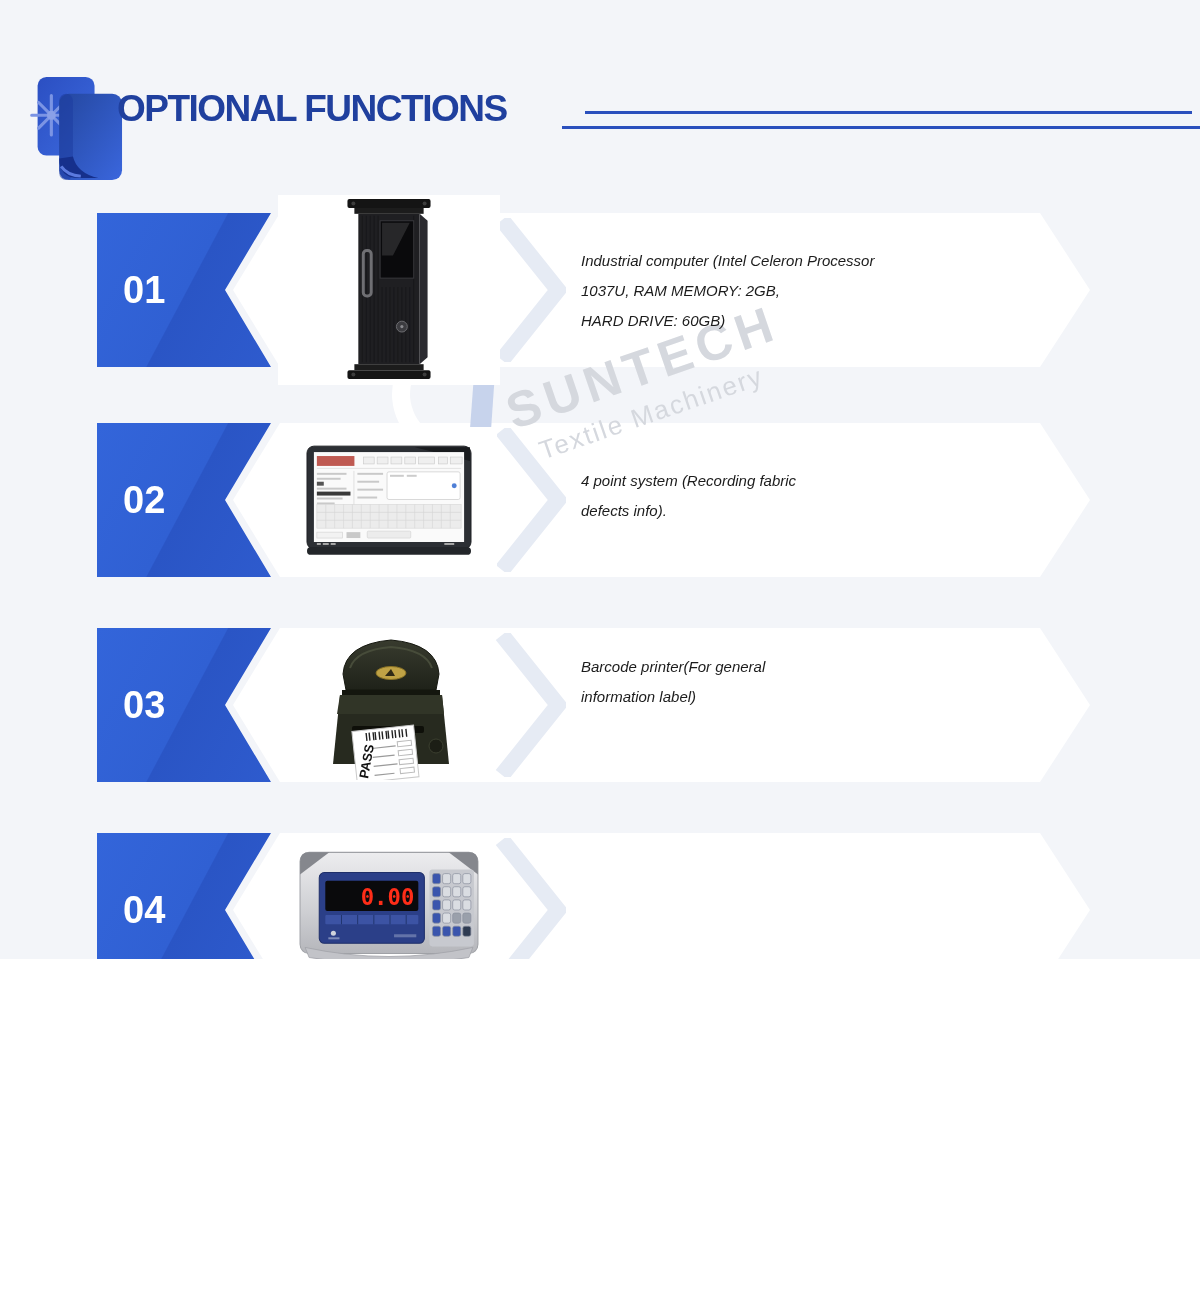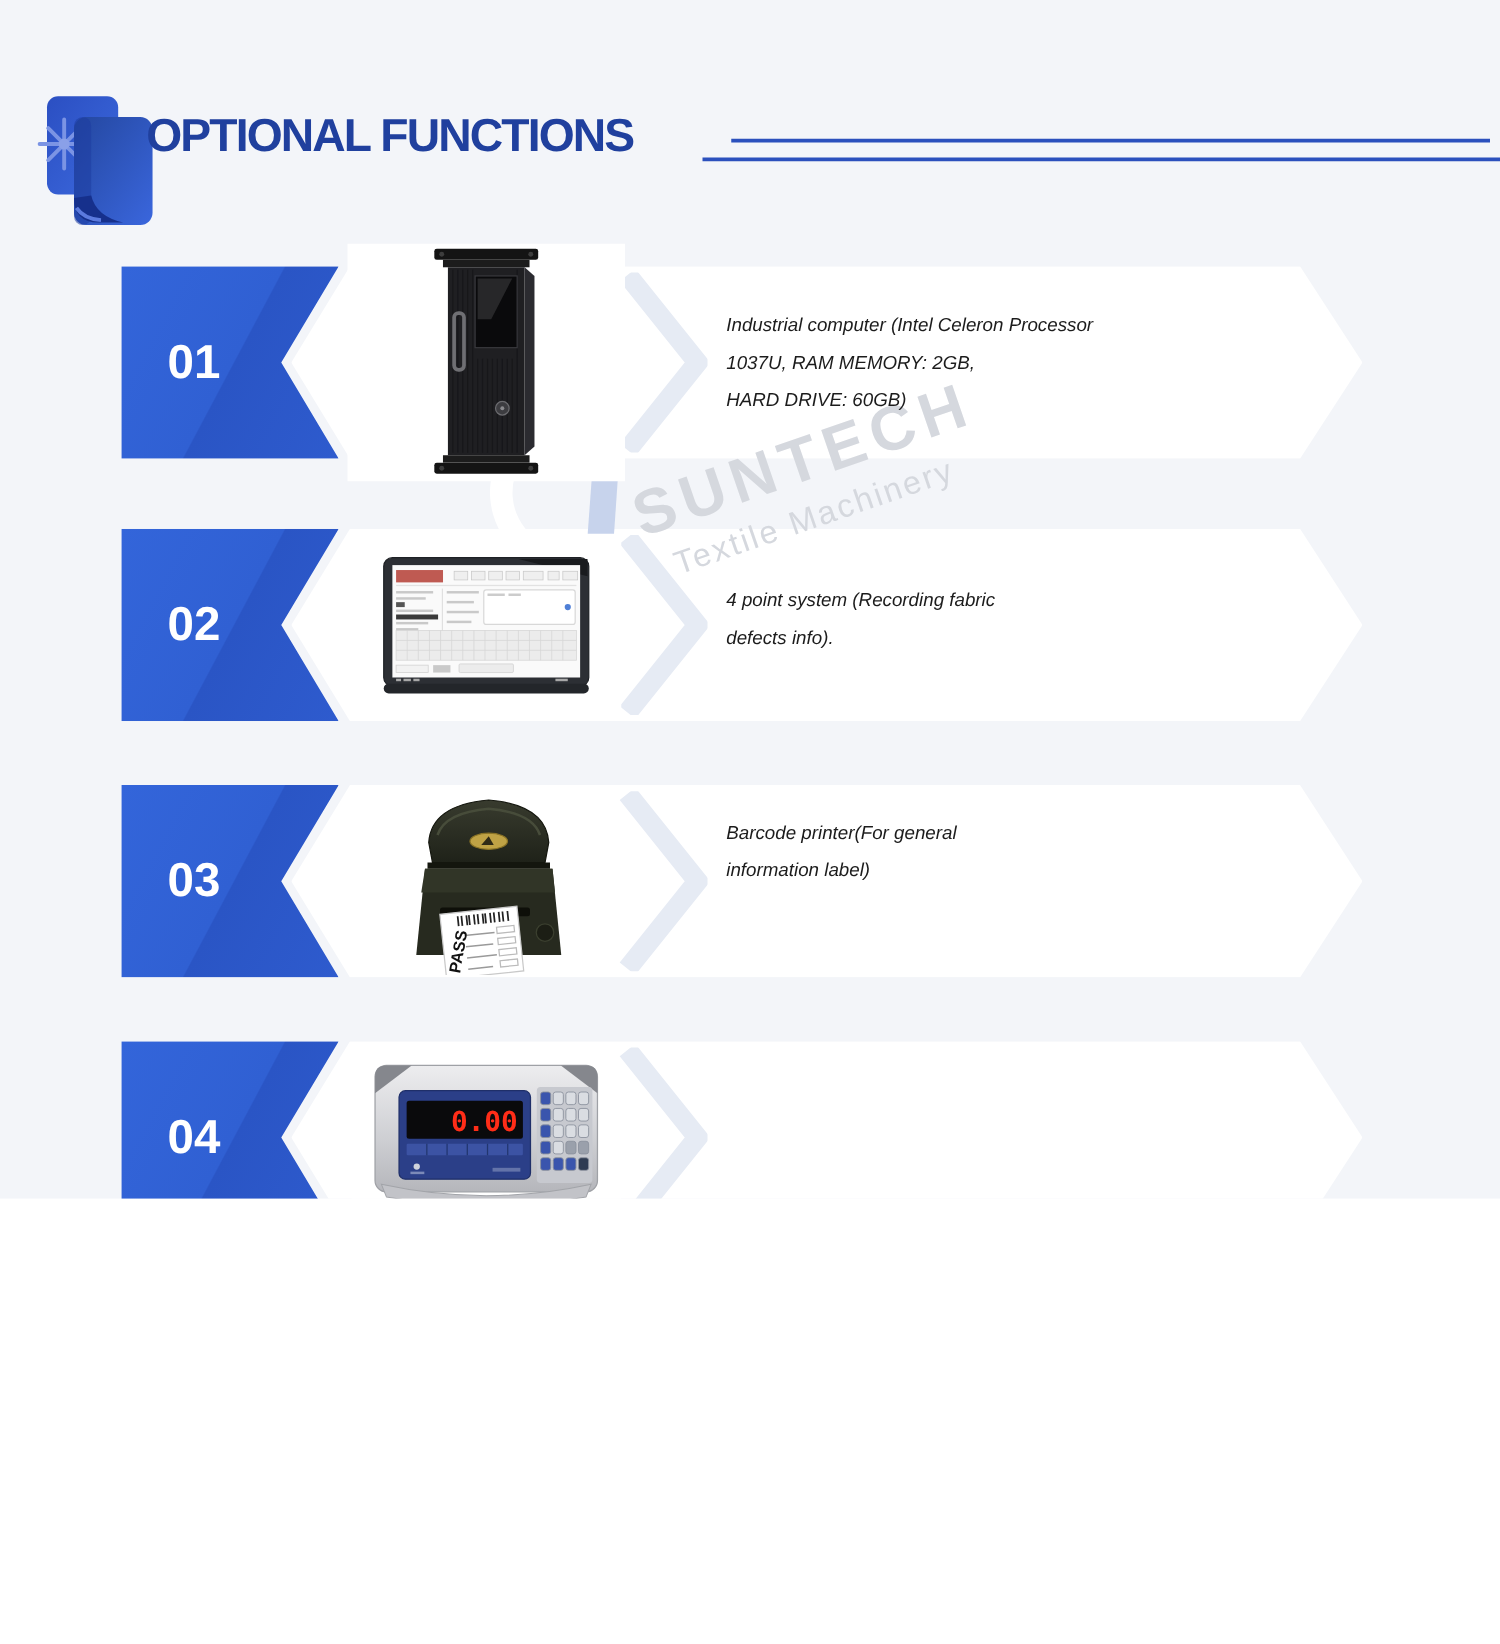--- a/index.html
+++ b/index.html
@@ -34,21 +34,21 @@
     border-bottom-color:#ffffff;border-left-color:#ffffff;transform:rotate(14deg);}
 
   
   .option-row{position:absolute;left:0;width:1200px;height:154px;}
   .band{position:absolute;left:233px;top:0;width:857px;height:154px;background:#ffffff;
     clip-path:polygon(47px 0,807px 0,857px 77px,807px 154px,47px 154px,0 77px);}
   .num-arrow{position:absolute;left:97px;top:0;width:174px;height:154px;
     background:linear-gradient(118deg,#3365da 0%,#3060d3 51%,#2a55c5 51.5%,#2e5bce 100%);
     clip-path:polygon(0 0,174px 0,128px 77px,174px 154px,0 154px);
     display:flex;align-items:center;color:#ffffff;font-size:38px;font-weight:bold;
-    padding-left:37px;box-sizing:border-box;}
+    padding-left:26px;box-sizing:border-box;}
   .chev{position:absolute;left:494px;top:5px;z-index:1;}
   .photo{position:absolute;left:281px;top:4px;width:216px;height:146px;background:#ffffff;
     display:flex;align-items:center;justify-content:center;z-index:10;}
   .photo.tall{left:278px;top:-18px;width:222px;height:190px;}
   .desc{position:absolute;left:581px;font-size:15px;line-height:30px;color:#1c1c1c;
     white-space:pre-line;z-index:10;font-style:italic;}
 </style>
 </head>
 <body>
 

